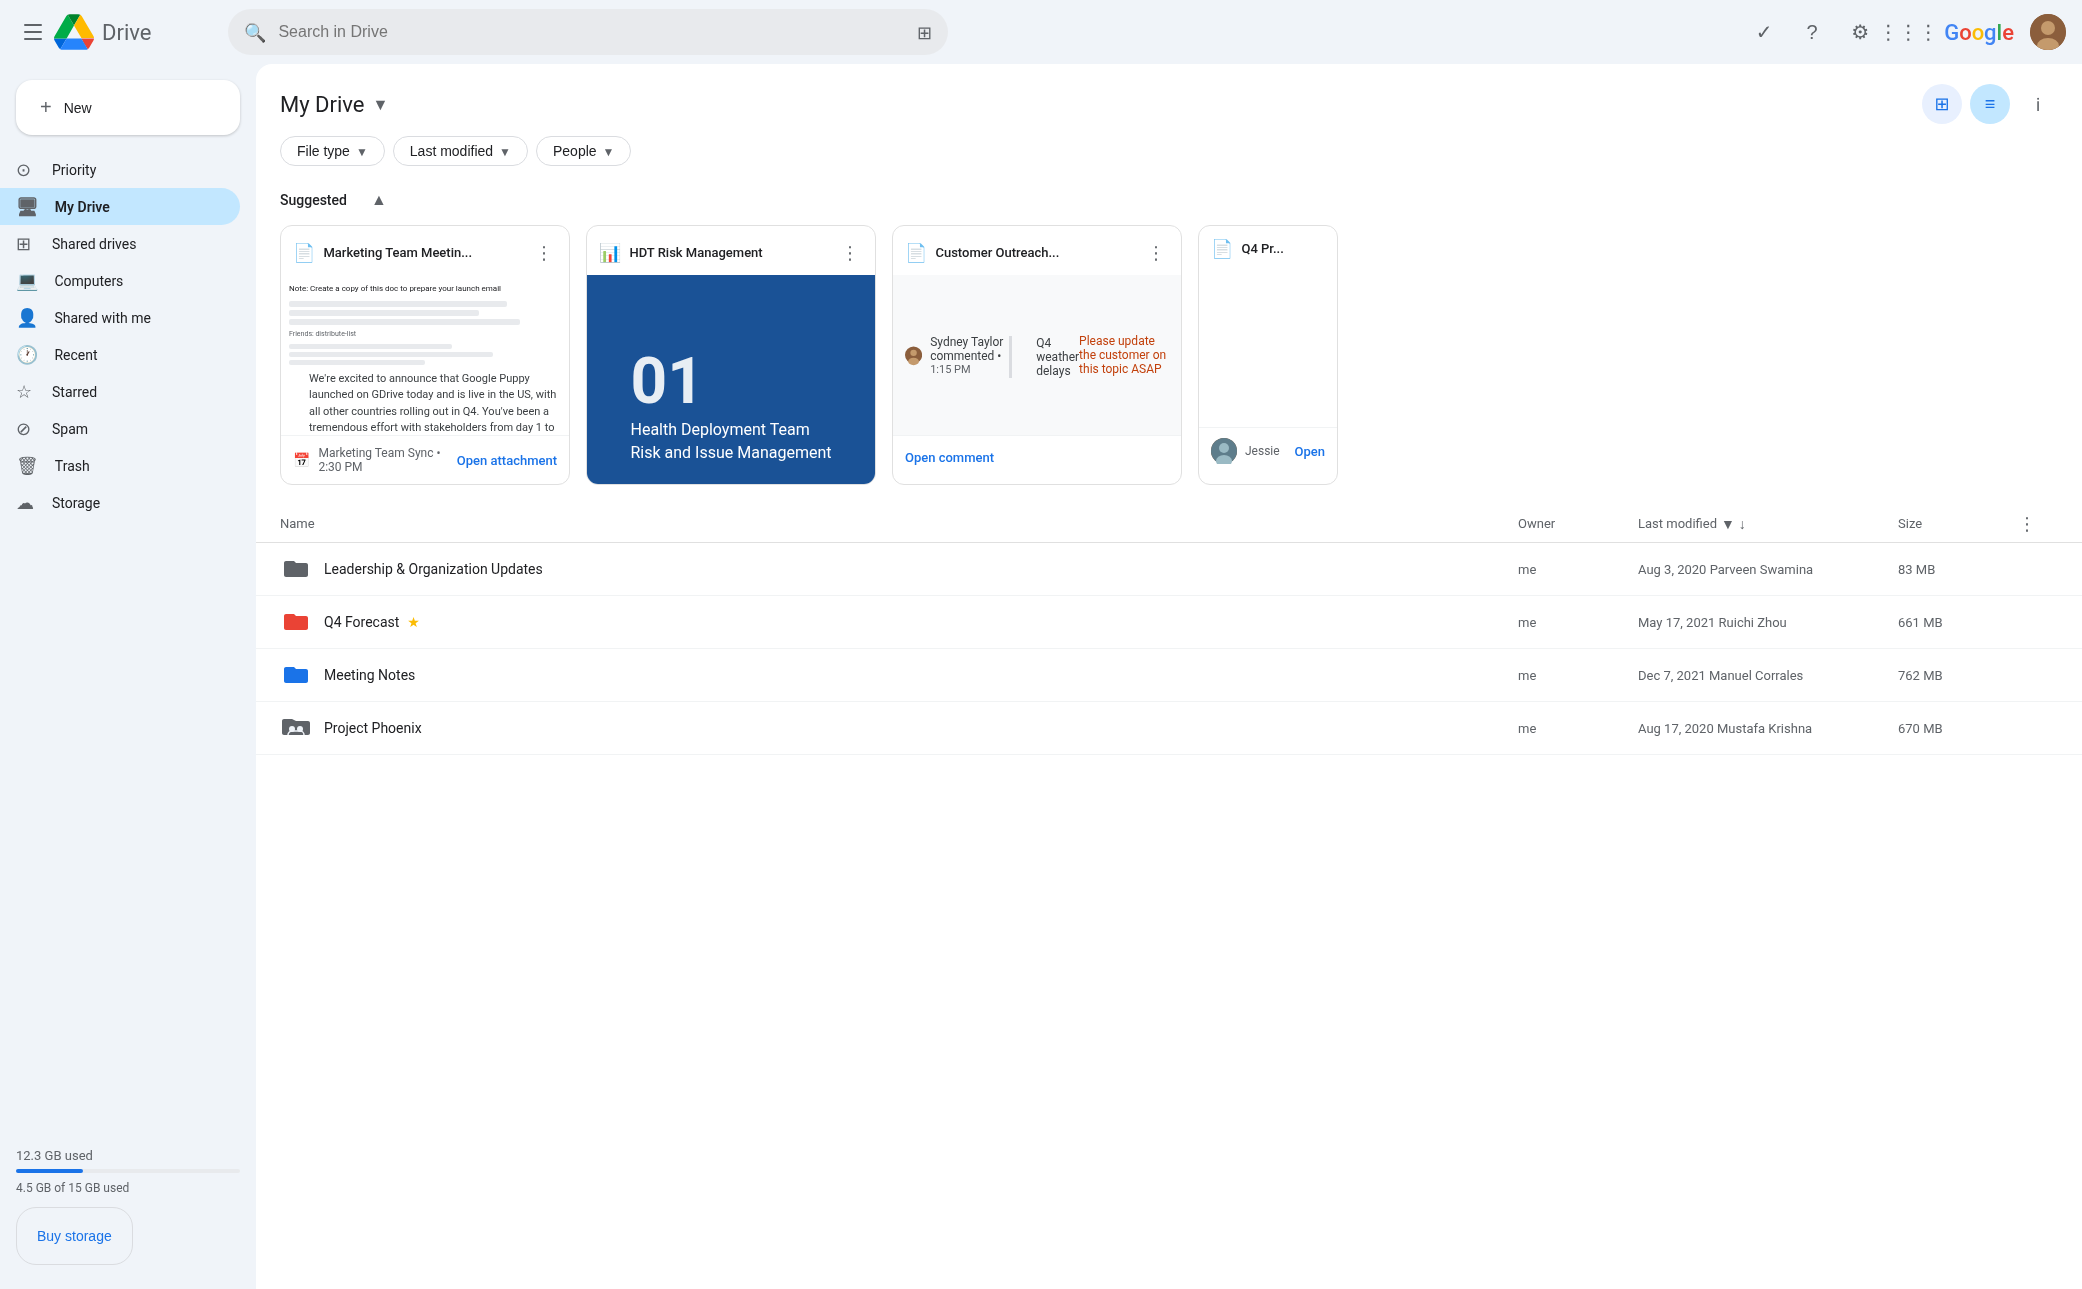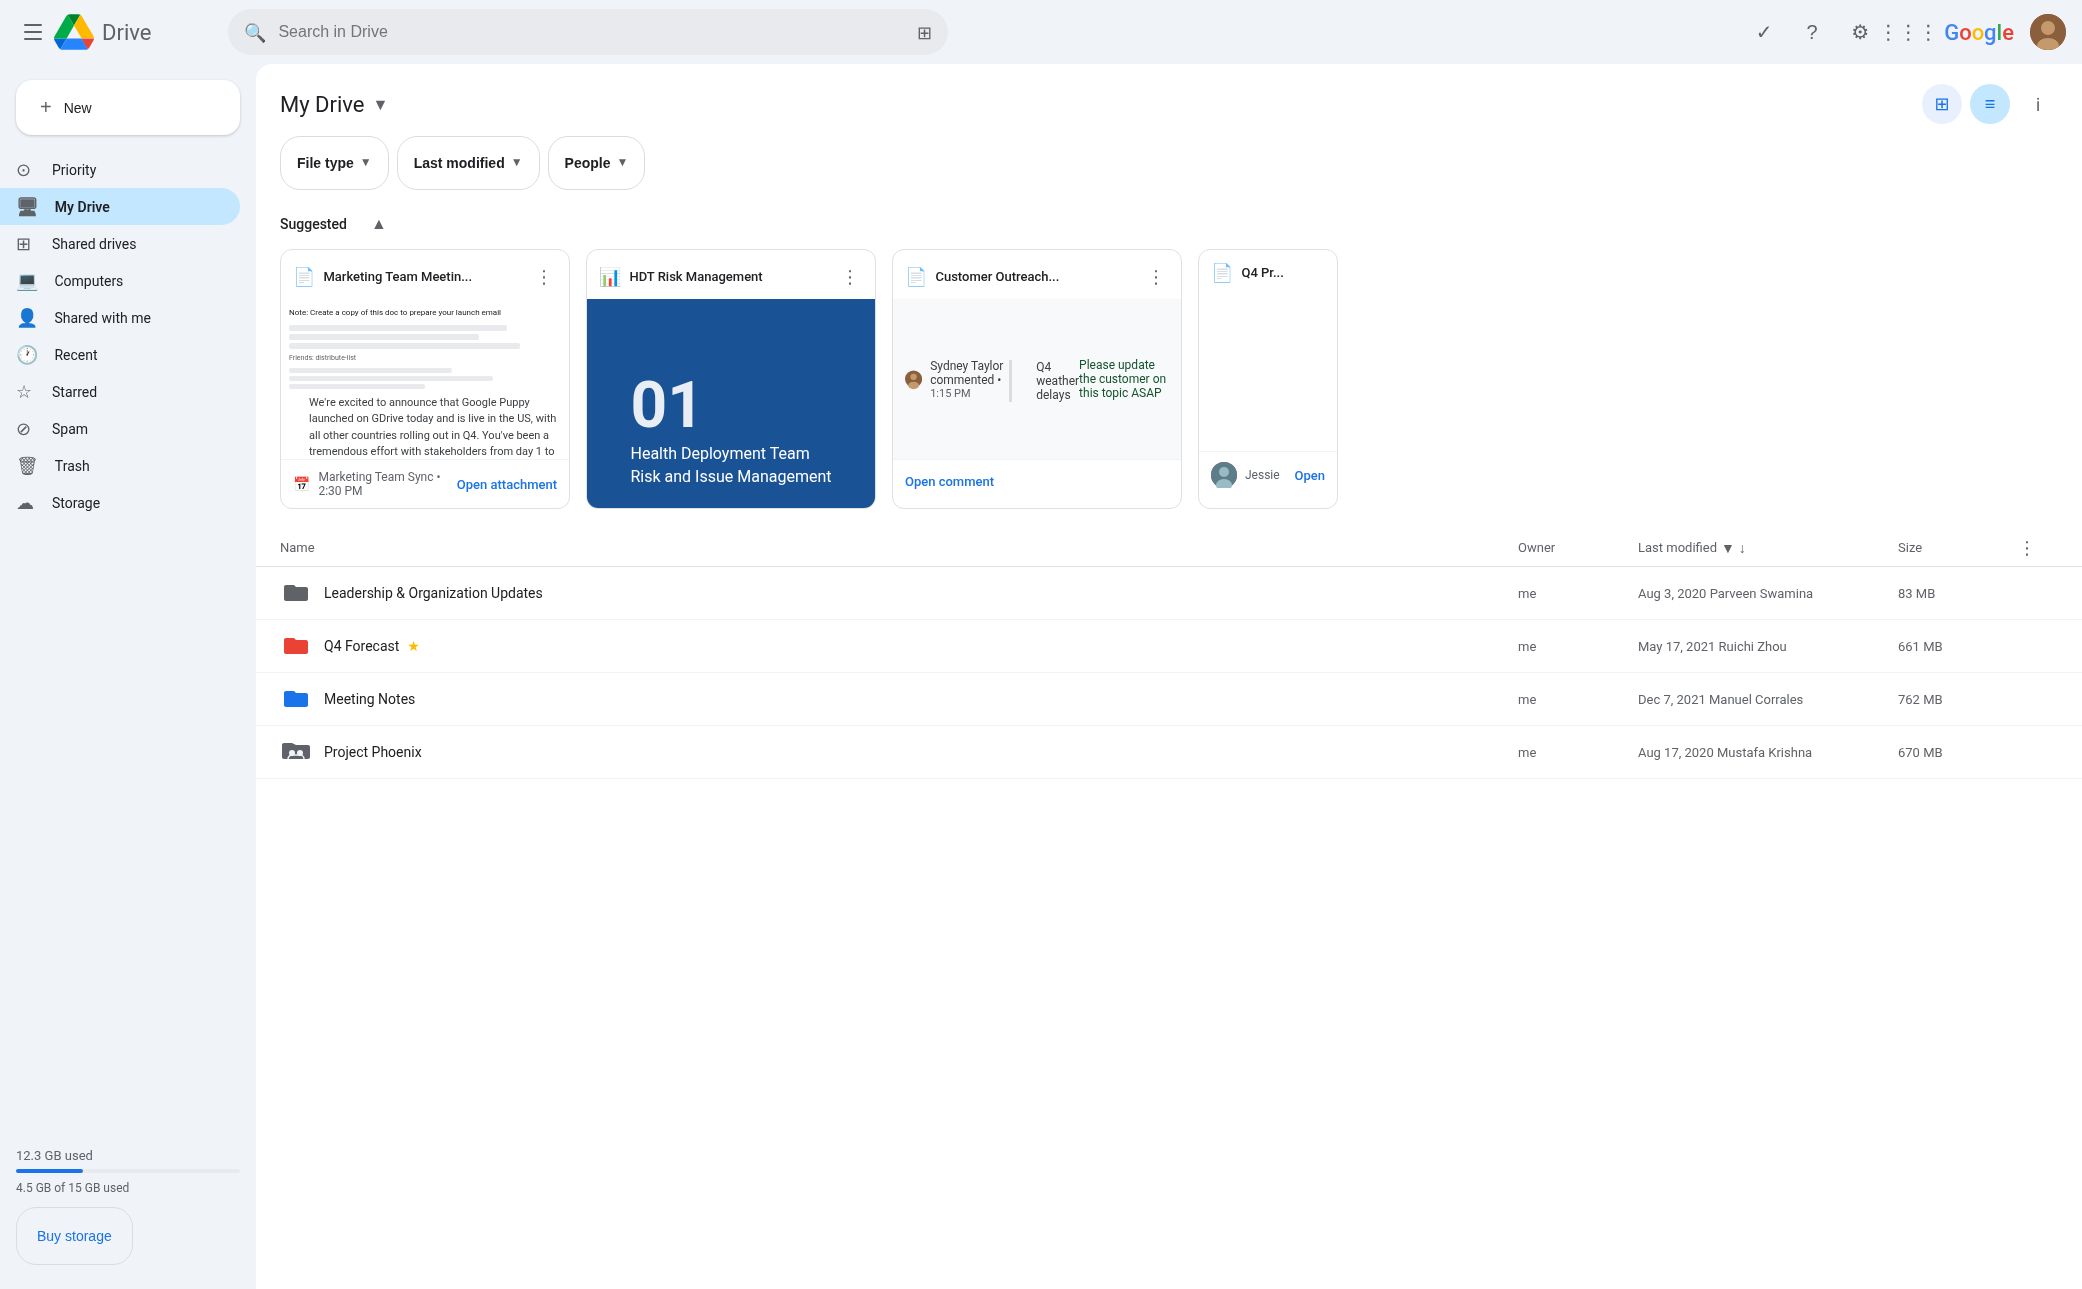--- a/index.html
+++ b/index.html
@@ -87,23 +87,23 @@
     .header-actions { display: flex; align-items: center; gap: 8px; }
     .view-btn {
       width: 40px; height: 40px; border-radius: 50%; display: flex; align-items: center;
       justify-content: center; cursor: pointer; background: transparent; border: none; color: #5f6368; font-size: 18px;
     }
     .view-btn.active { background: #e8f0fe; color: #1a73e8; }
 
     
     .filter-bar { display: flex; align-items: center; gap: 8px; padding: 0 24px 16px; }
     .filter-btn {
-      display: flex; align-items: flex-start; gap: 6px; padding: 18px 16px;
+      display: flex; align-items: flex-end; gap: 6px; padding: 6px 16px;
       border: 1px solid #dadce0; border-radius: 20px; background: #fff;
-      font-size: 14px; cursor: pointer; color: #202124; font-weight: bold;
+      font-size: 14px; cursor: pointer; color: #202124;
     }
     .filter-caret { font-size: 12px; color: #5f6368; }
 
     
     .section-title {
       display: flex; align-items: center; gap: 24px; padding: 8px 24px;
       font-size: 14px; font-weight: 500; color: #202124; cursor: pointer;
     }
     .collapse-icon { font-size: 16px; color: #5f6368; }
 
@@ -390,21 +390,21 @@
                 <circle cx="16" cy="16" r="16" fill="#8b5e3c"></circle>
                 <circle cx="16" cy="12" r="6" fill="#c49a6c"></circle>
                 <ellipse cx="16" cy="28" rx="10" ry="7" fill="#c49a6c"></ellipse>
               </svg>
             <div>
               <div style="font-size:12px; color:#3c4043;">Sydney Taylor commented •</div>
               <div style="font-size:11px; color:#5f6368;">1:15 PM</div>
             </div>
           </div>
           <div style="border-left: 3px solid #dadce0; padding-left:24px; margin:10px 0 6px; font-size:12px; color:#3c4043;">Q4 weather delays</div>
-          <div style="font-size:12px; color:#14532d;">Please update the customer on this topic ASAP</div>
+          <div style="font-size:12px; color:#c2410c;">Please update the customer on this topic ASAP</div>
         </div>
         <div class="card-footer">
           <a class="footer-link" href="#">Open comment</a>
         </div>
       </div>
 
       <div class="card card-partial">
         <div class="card-header">
           <div class="card-title-row">
             <span style="color:#4285f4; font-size:18px;">📄</span>

